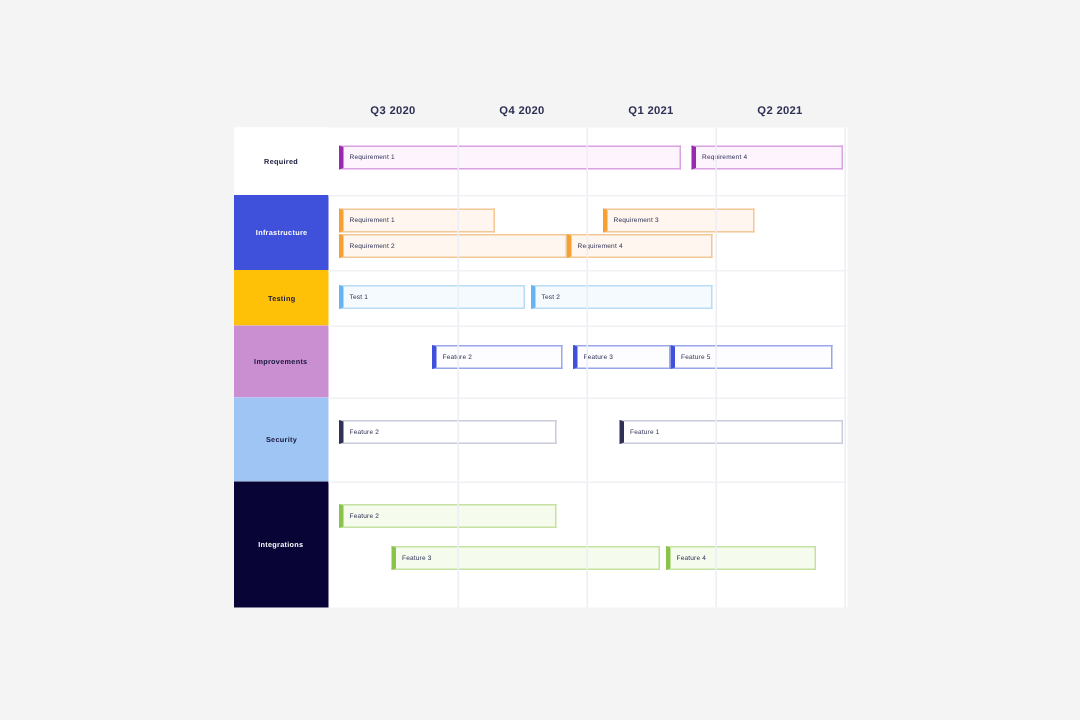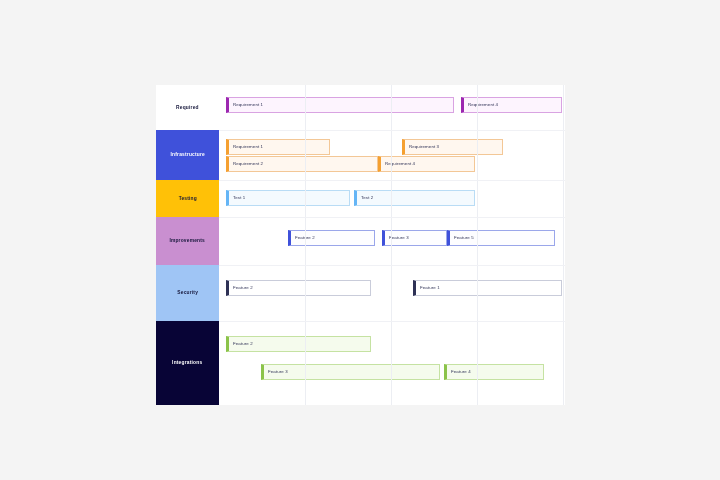--- a/index.html
+++ b/index.html
@@ -121,20 +121,26 @@
     white-space: nowrap;
     transform: scale(1.28);
     transform-origin: left center;
   }
 </style>
 </head>
 <body>
 
 <div id="app">
 
+  <div class="timeline-header">
+      <div class="tick" style="left: 63px;">Q3 2020</div>
+      <div class="tick" style="left: 149px;">Q4 2020</div>
+      <div class="tick" style="left: 235px;">Q1 2021</div>
+      <div class="tick" style="left: 321px;">Q2 2021</div>
+    </div>
 
   <div class="roadmap">
     <div class="cat-col">
         <div class="cat" style="top: 0px; height: 45px; background: rgb(255, 255, 255);">
           <span class="cat-label" style="color: rgb(21, 22, 58);">Required</span>
         </div>
         <div class="cat" style="top: 45px; height: 50px; background: rgb(63, 81, 218);">
           <span class="cat-label" style="color: rgb(255, 255, 255);">Infrastructure</span>
         </div>
         <div class="cat" style="top: 95px; height: 37px; background: rgb(255, 193, 7);">

